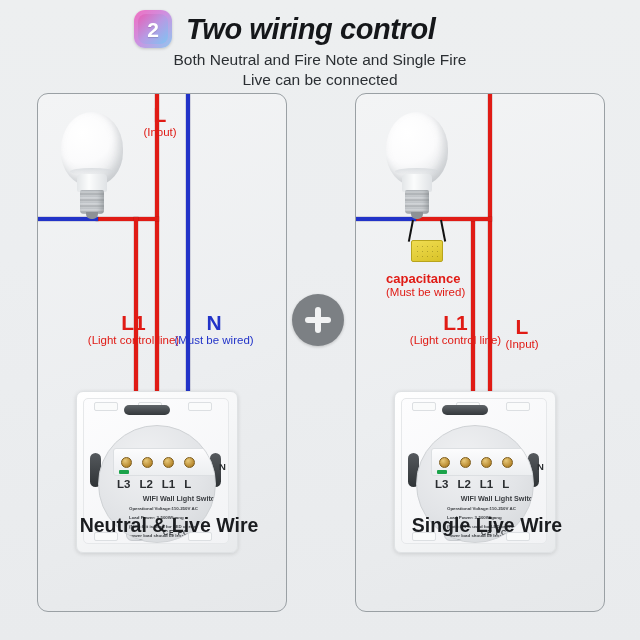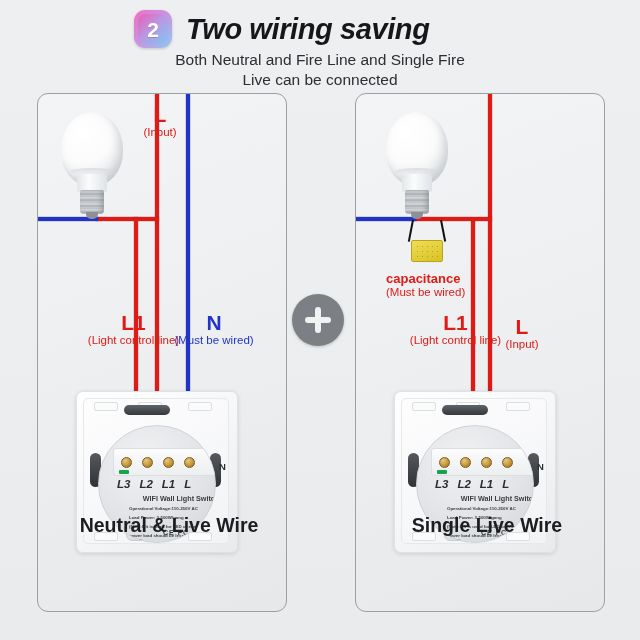--- a/index.html
+++ b/index.html
@@ -107,21 +107,21 @@
     border:1px solid #dcdfe2;
   }
   .screw{
     position:absolute;width:9px;height:9px;border-radius:50%;
     background:radial-gradient(circle at 35% 30%,#e8c97a,#b8892f 70%,#8d6820);
     border:.5px solid #7d5c1c;
   }
   .termlabels{
     position:absolute;left:18px;top:52px;width:120px;
     font-size:11.5px;font-weight:bold;color:#2a2d30;
-    display:flex;gap:9px;justify-content:flex-start;font-style:italic;
+    display:flex;gap:9px;justify-content:flex-start;
   }
   .nlabel{position:absolute;left:143px;top:70px;font-size:9.5px;font-weight:bold;color:#2a2d30;}
   .modtext{position:absolute;left:30px;top:68px;width:104px;color:#3a3d41;}
   .modtext .m1{font-size:7.2px;font-weight:bold;text-align:center;}
   .modtext .m2{font-size:4.4px;font-weight:bold;line-height:6px;margin-top:3px;}
   .certs{
     position:absolute;left:64px;top:103px;font-size:7px;font-weight:bold;color:#33363a;
     letter-spacing:1px;
   }
   .caution{position:absolute;left:30px;top:112px;width:70px;font-size:3.6px;line-height:4.6px;color:#44474b;}
@@ -167,23 +167,23 @@
   }
   .cap-lead{position:absolute;background:#111;width:1.6px;transform-origin:top center;}
 </style>
 </head>
 <body>
 
 <div class="header">
   <div class="badge">
     <div class="badge-inner">2</div>
   </div>
-  <div class="title">Two wiring saving</div>
+  <div class="title">Two wiring control</div>
   <div class="subtitle">
-    <div>Both Neutral and Fire Line and Single Fire</div>
+    <div>Both Neutral and Fire Note and Single Fire</div>
     <div>Live can be connected</div>
   </div>
 </div>
 
 <div class="panel" id="panel-left">
 
   <div class="wire red" style="left:117px;top:0;width:4px;height:340px;"></div>
   <div class="wire blue" style="left:148px;top:0;width:4px;height:349px;"></div>
 
   <div class="wire red" style="left:58px;top:123px;width:63px;height:4px;"></div>

